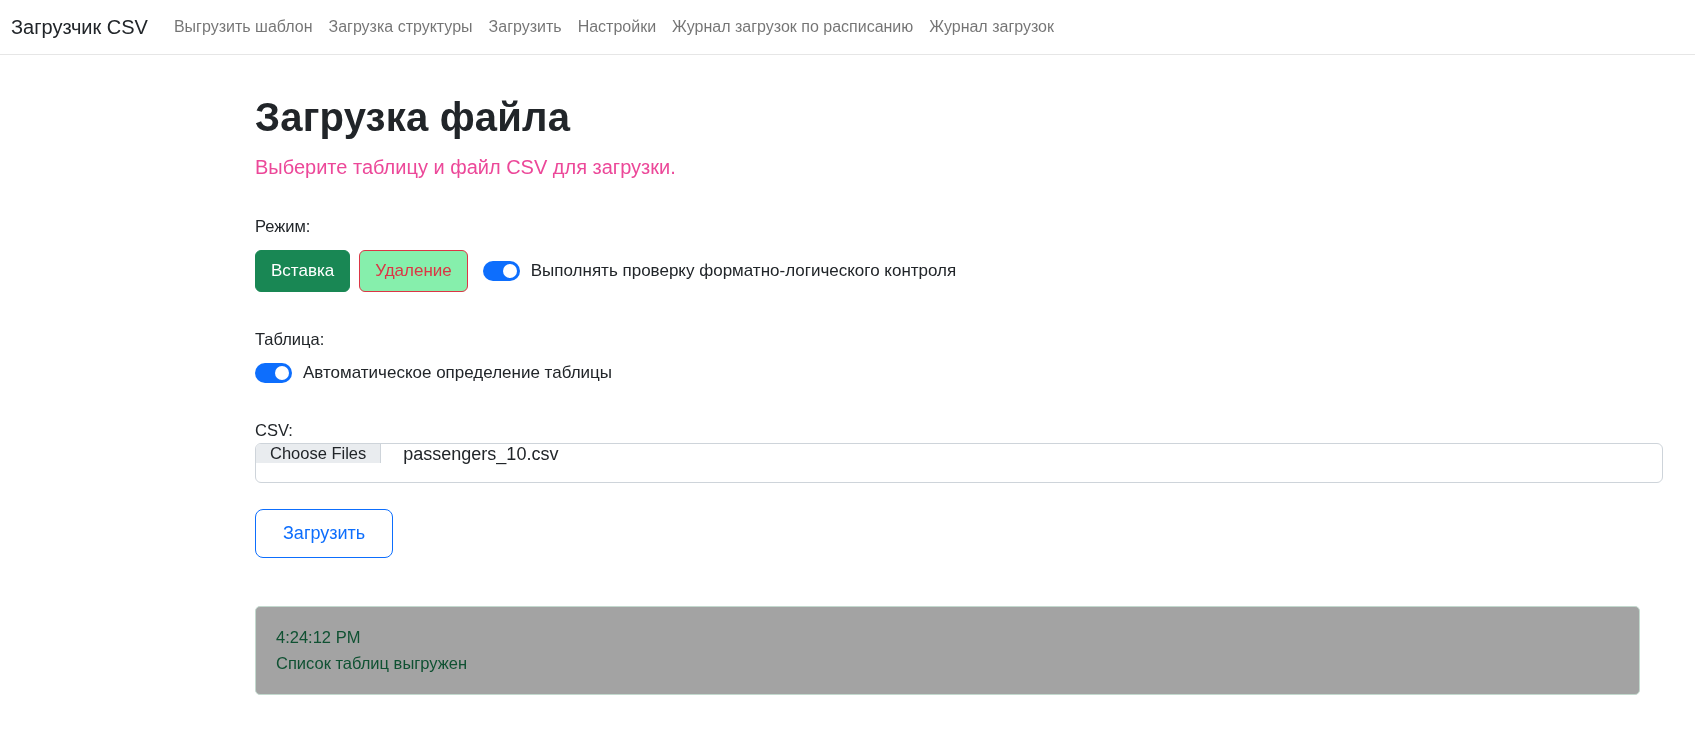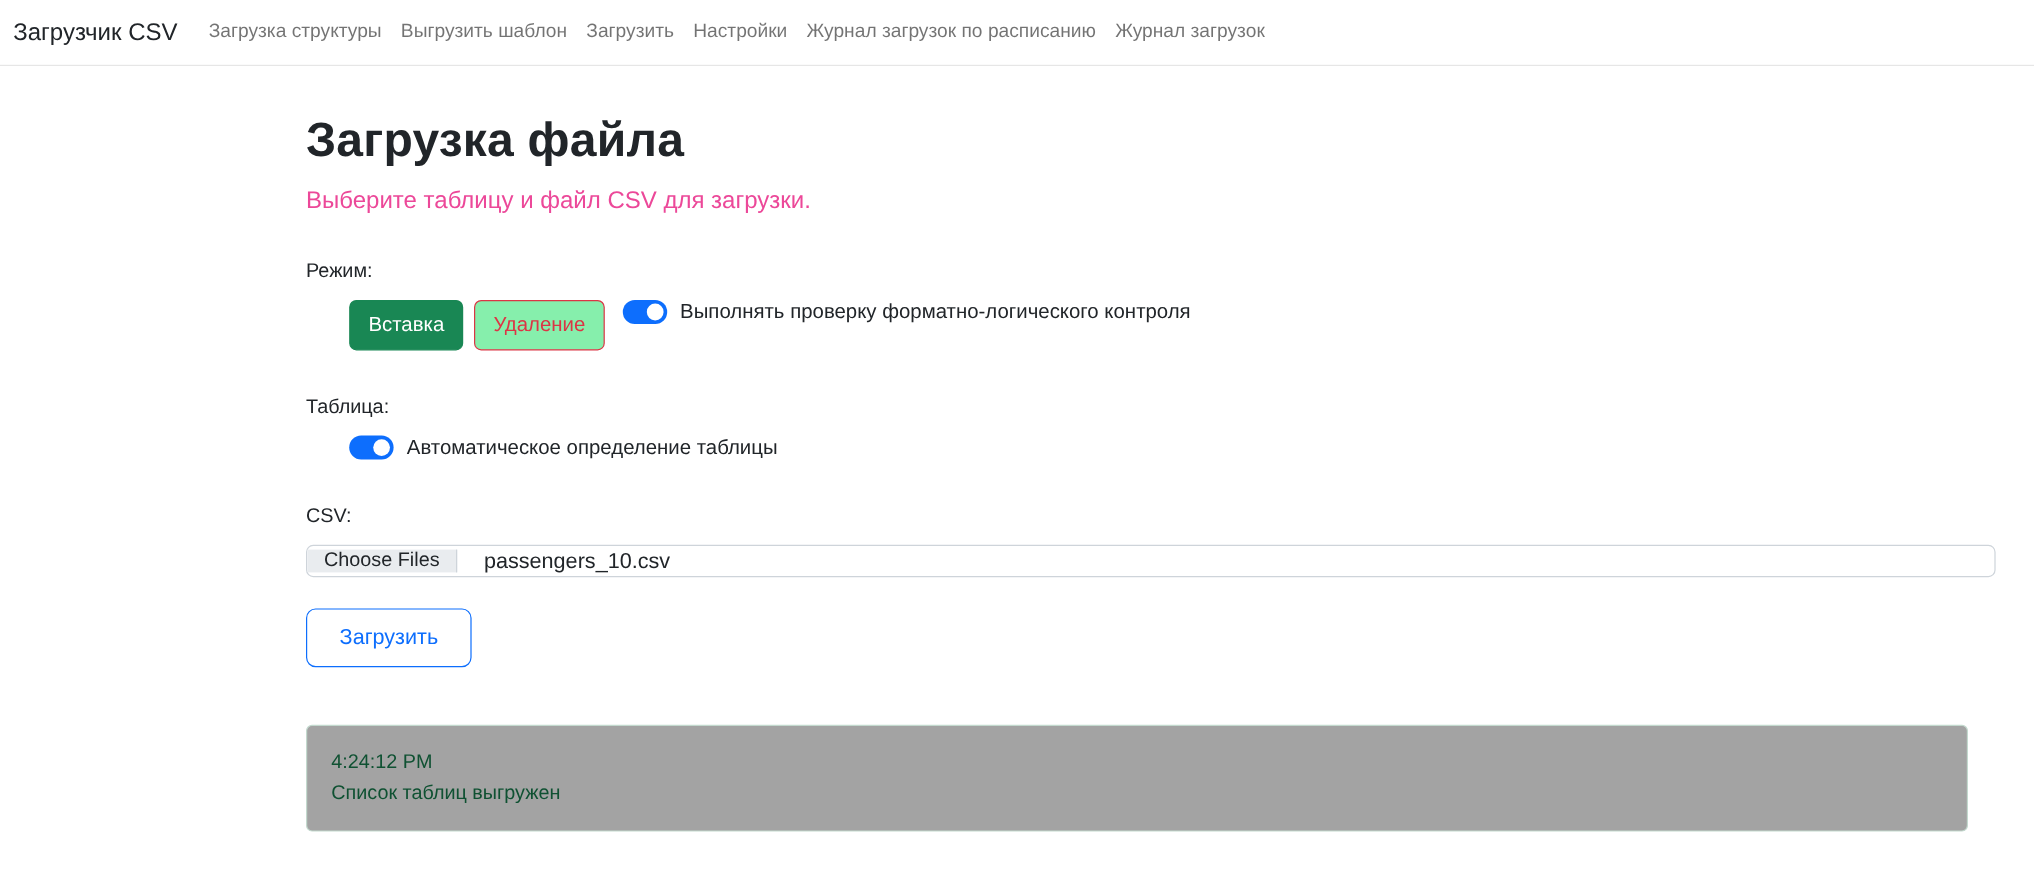--- a/index.html
+++ b/index.html
@@ -59,22 +59,21 @@
 
   .field-label {
     margin-top: 38px;
     font-size: 16.5px;
     color: #212529;
   }
 
   .controls-row {
     margin-top: 14px;
     display: flex;
-    align-items: flex-start;
-    margin-left: 36px;
+    align-items: center;
   }
 
   .btn {
     font-size: 17px;
     line-height: 1.4;
     padding: 8px 15px;
     border-radius: 6px;
     cursor: pointer;
     border: 1px solid transparent;
     background: none;
@@ -118,28 +117,28 @@
   }
   .switch-ml { margin-left: 15px; }
   .switch-label {
     margin-left: 11px;
     font-size: 17px;
     color: #212529;
   }
 
   
   .file-input {
-    margin-top: 14px;
+    margin-top: 3px;
     width: 100%;
-    height: 27px;
+    height: 40px;
     border: 1px solid #ced4da;
     border-radius: 6px;
     background: #ffffff;
     display: flex;
-    align-items: center;
+    align-items: flex-start;
     overflow: hidden;
     cursor: pointer;
   }
   .file-button {
     background: #e9ecef;
     border-right: 1px solid #ced4da;
     padding: 0 14px;
     display: flex;
     align-items: center;
     font-size: 16.5px;
@@ -169,22 +168,22 @@
     line-height: 1.6;
   }
   .alert-line { white-space: nowrap; }
 </style>
 </head>
 <body>
 
 <nav class="navbar">
   <span class="navbar-brand">Загрузчик CSV</span>
   <div class="nav-links">
+    <a class="nav-link">Выгрузить шаблон</a>
     <a class="nav-link">Загрузка структуры</a>
-    <a class="nav-link">Выгрузить шаблон</a>
     <a class="nav-link">Загрузить</a>
     <a class="nav-link">Настройки</a>
     <a class="nav-link">Журнал загрузок по расписанию</a>
     <a class="nav-link">Журнал загрузок</a>
   </div>
 </nav>
 
 <main class="content">
 
   <h1 class="page-title">Загрузка файла</h1>

